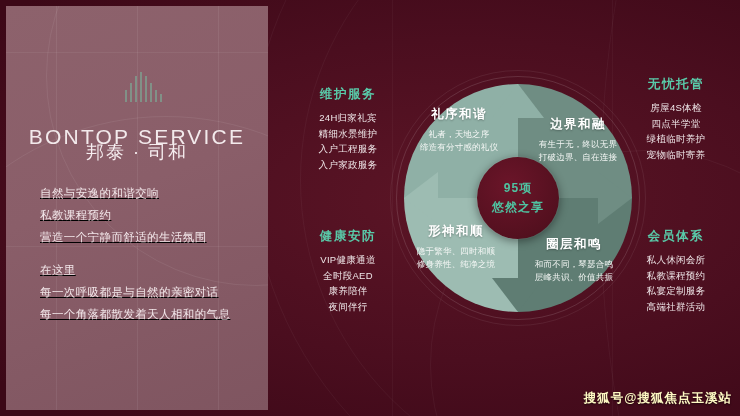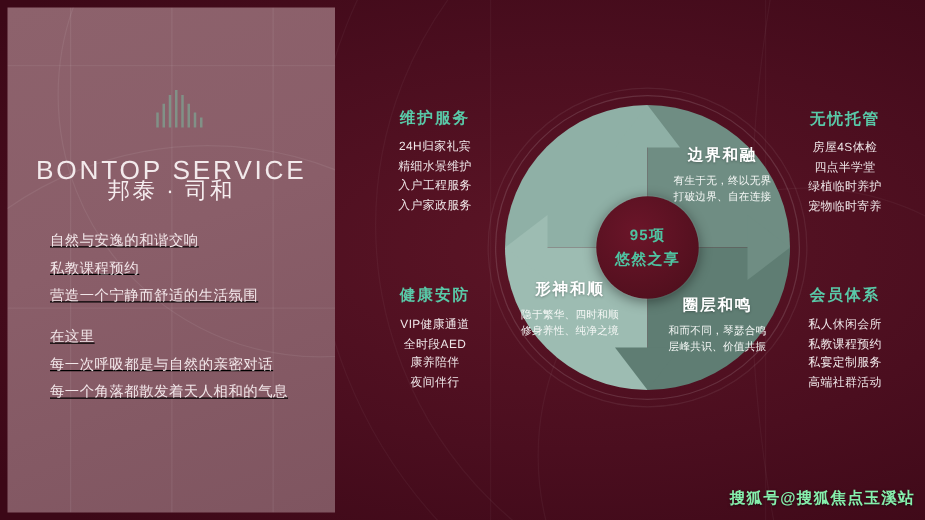--- a/index.html
+++ b/index.html
@@ -112,21 +112,21 @@
   .cat p {
     font-size: 9.5px;
     line-height: 15.5px;
     color: #efe6e8;
     letter-spacing: .3px;
     text-align: center;
     white-space: nowrap;
   }
   .cat-maint { left: 294px; top: 86px; }
   .cat-health { left: 294px; top: 228px; }
-  .cat-host  { left: 622px; top: 87px;  text-align: center; }
+  .cat-host  { left: 622px; top: 76px;  text-align: center; }
   .cat-member{ left: 622px; top: 228px; }
 
   
   .diagram {
     position: absolute;
     left: 404px; top: 84px;
     width: 228px; height: 228px;
   }
   .ring-outer {
     position: absolute; inset: -8px;
@@ -195,21 +195,21 @@
   .lab-tl { left: -4px;  top: 22px;  width: 118px; }
   .lab-tr { left: 112px; top: 32px;  width: 124px; }
   .lab-bl { left: -8px;  top: 126px; width: 120px; margin-top: 13px; }
   .lab-br { left: 106px; top: 152px; width: 128px; }
 
   
   .watermark {
     position: absolute;
     right: 8px; bottom: 9px;
     font-size: 12.5px; font-weight: 700;
-    color: #86efac; letter-spacing: 1px;
+    color: #fef9c3; letter-spacing: 1px;
     text-shadow: 0 1px 2px rgba(0,0,0,.6);
   }
 </style>
 </head>
 <body>
 
 <div id="slide">
 
   <div class="bg-dark"></div>
   <div class="bg-curve c1"></div>
@@ -297,20 +297,25 @@
       <div class="arrow a2"></div>
       <div class="arrow a3"></div>
       <div class="arrow a4"></div>
     </div>
 
     <div class="hub">
       <span class="hub-n">95项</span>
       <span class="hub-t">悠然之享</span>
     </div>
 
+    <div class="qlabel lab-tl">
+      <h4>礼序和谐</h4>
+      <p>礼者，天地之序</p>
+      <p>缔造有分寸感的礼仪</p>
+    </div>
     <div class="qlabel lab-tr">
       <h4>边界和融</h4>
       <p>有生于无，终以无界</p>
       <p>打破边界、自在连接</p>
     </div>
     <div class="qlabel lab-bl">
       <h4>形神和顺</h4>
       <p>隐于繁华、四时和顺</p>
       <p>修身养性、纯净之境</p>
     </div>

